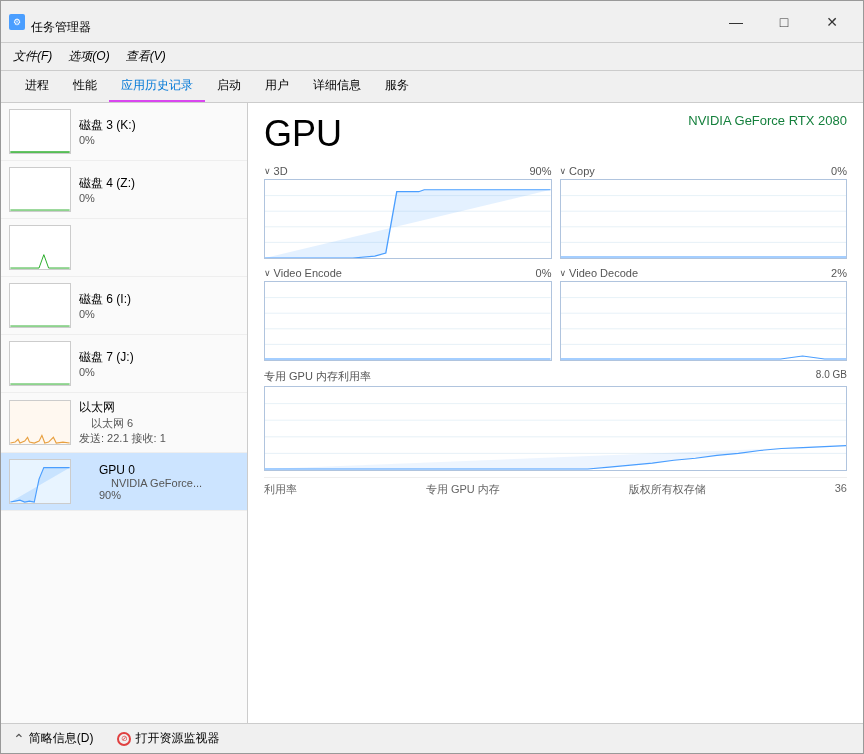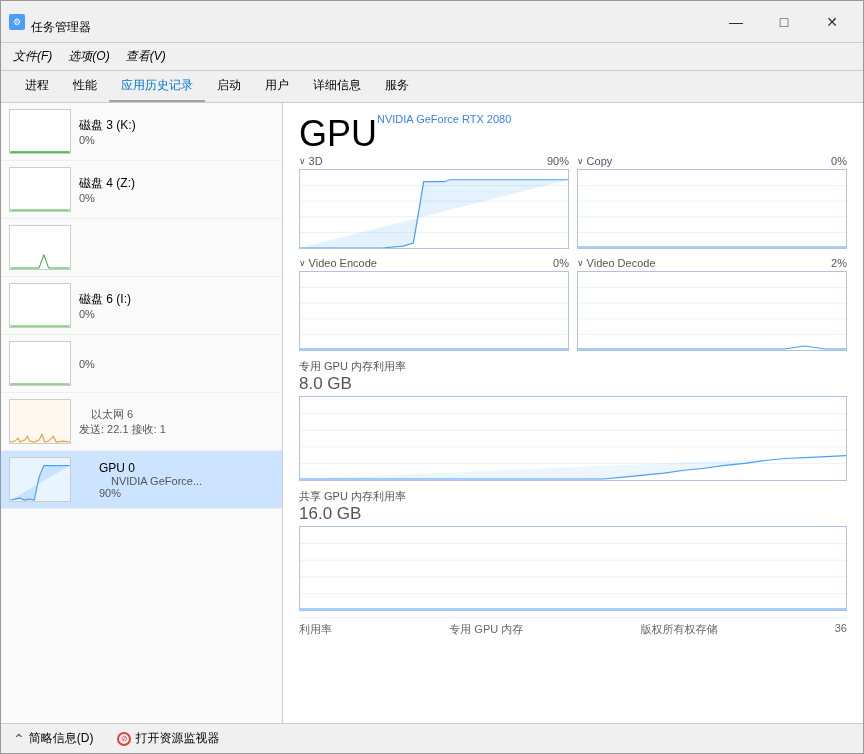--- a/index.html
+++ b/index.html
@@ -11,54 +11,54 @@
     .title-bar-icon { width: 16px; height: 16px; margin-right: 6px; background: #4a9eff; border-radius: 2px; display: flex; align-items: center; justify-content: center; font-size: 9px; color: white; }
     .title-bar-text { flex: 1; font-size: 12px; color: #000; margin-top: 12px; }
     .title-bar-controls { display: flex; gap: 2px; }
     .title-bar-btn { width: 46px; height: 24px; border: none; background: transparent; cursor: pointer; font-size: 14px; display: flex; align-items: center; justify-content: center; color: #333; }
 
     .menu-bar { display: flex; padding: 2px 4px; border-bottom: 1px solid #ccc; background: #f0f0f0; font-style: italic; }
     .menu-item { padding: 3px 8px; cursor: pointer; font-size: 12px; }
 
     .tab-bar { display: flex; border-bottom: 1px solid #ccc; background: #f0f0f0; padding: 0 12px; }
     .tab { padding: 6px 12px; cursor: pointer; font-size: 12px; border-bottom: 2px solid transparent; }
-    .tab.active { border-bottom: 2px solid #a3a3a3; color: #0078d7; }
+    .tab.active { border-bottom: 2px solid #d946ef; color: #0078d7; }
 
     .main-content { display: flex; flex: 1; overflow: hidden; }
 
     
-    .sidebar { width: 282px; border-right: 1px solid #ccc; overflow-y: auto; background: #fafafa; position: relative; }
+    .sidebar { width: 247px; border-right: 1px solid #ccc; overflow-y: auto; background: #fafafa; position: relative; }
     .sidebar-item { display: flex; align-items: center; padding: 6px 8px; cursor: pointer; border-bottom: 1px solid #eee; }
     .sidebar-item.selected { background: #cce4ff; gap: 20px; }
     .sidebar-thumb { width: 62px; height: 45px; border: 1px solid #ccc; background: white; margin-right: 8px; position: relative; overflow: hidden; flex-shrink: 0; }
     .sidebar-info { flex: 1; overflow: hidden; }
     .sidebar-name { font-size: 12px; color: #000; }
     .sidebar-sub { font-size: 11px; color: #555; margin-left: 12px; }
     .sidebar-val { font-size: 11px; color: #555; }
 
     
     .right-panel { flex: 1; padding: 10px 16px; background: white; overflow-y: auto; }
-    .right-panel-header { display: flex; justify-content: flex-start; align-items: flex-start; }
+    .right-panel-header { display: flex; justify-content: space-between; align-items: flex-start; margin-bottom: 10px; }
     .gpu-title { font-size: 36px; font-weight: 300; color: #000; }
-    .gpu-model { font-size: 11px; color: #3b82f6; text-align: right; }
+    .gpu-model { font-size: 13px; color: #15803d; text-align: right; }
 
     .charts-grid { display: grid; grid-template-columns: 1fr 1fr; gap: 8px; }
     .chart-section { border: none; }
     .chart-header { display: flex; justify-content: space-between; align-items: center; margin-bottom: 2px; }
     .chart-label { font-size: 11px; color: #555; display: flex; align-items: center; gap: 3px; }
     .chart-label .chevron { font-size: 9px; }
     .chart-pct { font-size: 11px; color: #555; }
     .chart-area { border: 1px solid #b0c4de; background: white; position: relative; overflow: hidden; }
     .chart-area.small { height: 80px; }
 
     
     .memory-section { margin-top: 8px; }
-    .memory-header { display: flex; justify-content: space-between; margin-bottom: 2px; flex-direction: column; }
+    .memory-header { display: flex; justify-content: space-between; margin-bottom: 2px; }
     .memory-label { font-size: 11px; color: #555; }
-    .memory-size { font-size: 17px; color: #555; }
+    .memory-size { font-size: 10px; color: #555; }
     .memory-chart { border: 1px solid #b0c4de; background: white; height: 85px; position: relative; overflow: hidden; }
 
     
     .bottom-bar { border-top: 1px solid #ccc; background: #f0f0f0; padding: 4px 8px; display: flex; align-items: center; gap: 16px; }
     .bottom-btn { display: flex; align-items: center; gap: 4px; cursor: pointer; font-size: 12px; padding: 2px 4px; }
     .bottom-circle { width: 14px; height: 14px; border-radius: 50%; border: 2px solid; display: flex; align-items: center; justify-content: center; font-size: 8px; }
 
     
     svg.mini-chart { width: 100%; height: 100%; }
 
@@ -151,31 +151,33 @@
         </div>
       </div>
 
       <div class="sidebar-item">
         <div class="sidebar-thumb">
           <svg class="mini-chart" viewBox="0 0 62 45">
             <polyline points="0,44 62,44" fill="none" stroke="#22aa22" stroke-width="1"></polyline>
           </svg>
         </div>
         <div class="sidebar-info">
+          <div class="sidebar-name">磁盘 7 (J:)</div>
           <div class="sidebar-val">0%</div>
         </div>
       </div>
 
       <div class="sidebar-item">
         <div class="sidebar-thumb" style="background:#fff8f0;">
           <svg class="mini-chart" viewBox="0 0 62 45">
             <polyline points="0,44 5,43 8,40 10,44 15,42 18,38 20,43 25,44 30,42 33,36 36,44 40,43 45,38 48,44 55,43 62,44" fill="none" stroke="#e8a040" stroke-width="1.2"></polyline>
           </svg>
         </div>
         <div class="sidebar-info">
+          <div class="sidebar-name">以太网</div>
           <div class="sidebar-sub">以太网 6</div>
           <div class="sidebar-val">发送: 22.1 接收: 1</div>
         </div>
       </div>
 
       <div class="sidebar-item selected">
         <div class="sidebar-thumb" style="background:#e8f4ff;">
           <svg class="mini-chart" viewBox="0 0 62 45">
             <polyline points="0,44 5,43 10,42 15,44 20,43 25,44 30,20 35,8 38,8 40,8 42,8 45,8 48,8 52,8 55,8 58,8 62,8" fill="rgba(74,158,255,0.2)" stroke="#4a9eff" stroke-width="1.2"></polyline>
           </svg>
@@ -285,35 +287,20 @@
           <svg width="100%" height="100%" viewBox="0 0 540 85" preserveAspectRatio="none">
             <line x1="0" y1="17" x2="540" y2="17" stroke="#d0e4f0" stroke-width="0.5"></line>
             <line x1="0" y1="34" x2="540" y2="34" stroke="#d0e4f0" stroke-width="0.5"></line>
             <line x1="0" y1="51" x2="540" y2="51" stroke="#d0e4f0" stroke-width="0.5"></line>
             <line x1="0" y1="68" x2="540" y2="68" stroke="#d0e4f0" stroke-width="0.5"></line>
             <polyline points="0,84 300,84 320,82 340,80 360,78 380,75 400,73 420,70 440,68 460,65 480,63 500,62 520,61 540,60" fill="rgba(74,158,255,0.1)" stroke="#4a9eff" stroke-width="1.2"></polyline>
           </svg>
         </div>
       </div>
 
-      <div class="memory-section">
-        <div class="memory-header">
-          <span class="memory-label">共享 GPU 内存利用率</span>
-          <span class="memory-size">16.0 GB</span>
-        </div>
-        <div class="memory-chart">
-          <svg width="100%" height="100%" viewBox="0 0 540 85" preserveAspectRatio="none">
-            <line x1="0" y1="17" x2="540" y2="17" stroke="#d0e4f0" stroke-width="0.5"></line>
-            <line x1="0" y1="34" x2="540" y2="34" stroke="#d0e4f0" stroke-width="0.5"></line>
-            <line x1="0" y1="51" x2="540" y2="51" stroke="#d0e4f0" stroke-width="0.5"></line>
-            <line x1="0" y1="68" x2="540" y2="68" stroke="#d0e4f0" stroke-width="0.5"></line>
-            <polyline points="0,84 540,84" fill="none" stroke="#4a9eff" stroke-width="1"></polyline>
-          </svg>
-        </div>
-      </div>
 
       <div style="display:flex; justify-content: space-between; margin-top: 6px; font-size: 11px; color: #666; border-top: 1px solid #eee; padding-top: 4px; gap: 32px;">
         <span>利用率</span>
         <span>专用 GPU 内存</span>
         <span>版权所有权存储</span>
         <span>36</span>
       </div>
     </div>
   </div>
 

